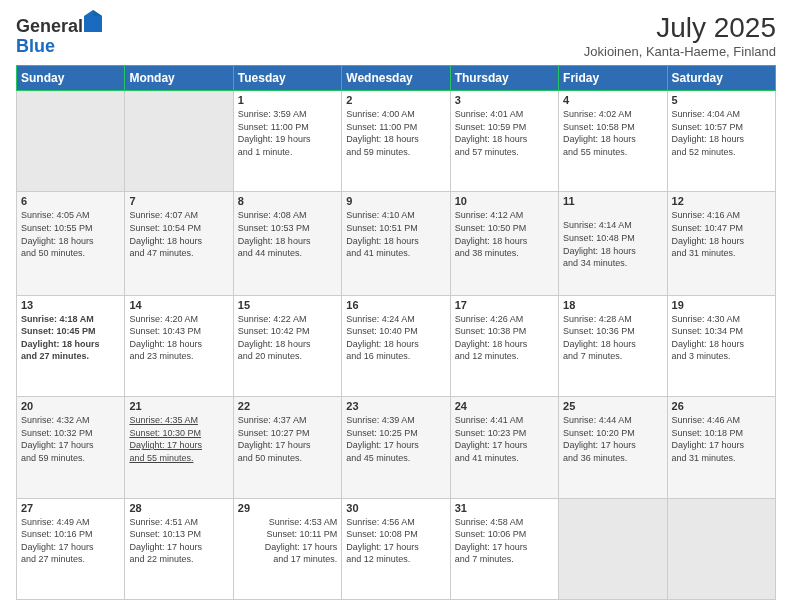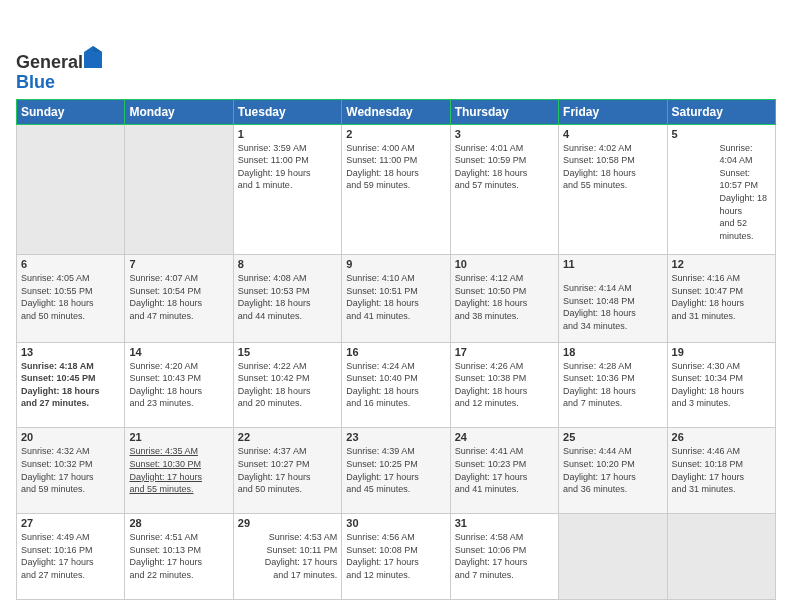--- a/index.html
+++ b/index.html
@@ -24,21 +24,20 @@
       margin-bottom: 6px;
     }
     .logo {
       display: flex;
       align-items: center;
     }
     .logo-text {
       font-size: 18px;
       font-weight: bold;
       line-height: 1.1;
-      margin-top: 36px;
     }
     .logo-general { color: #333; }
     .logo-blue { color: #1a6bbf; }
     .logo-icon {
       width: 18px;
       height: 22px;
       margin-left: 1px;
       margin-top: -2px;
     }
     .title-block {
@@ -105,20 +104,24 @@
 <div class="page">
   <div class="header">
     <div class="logo">
       <div class="logo-text">
         <span class="logo-general">General</span><svg class="logo-icon" viewBox="0 0 18 22" xmlns="http://www.w3.org/2000/svg">
             <polygon points="9,0 18,6 18,22 0,22 0,6" fill="#1a6bbf"></polygon>
             <polygon points="9,0 18,6 9,6" fill="#1565a8"></polygon>
           </svg><br>
         <span class="logo-blue">Blue</span>
       </div>
+    </div>
+    <div class="title-block">
+      <div class="main-title">July 2025</div>
+      <div class="subtitle">Jokioinen, Kanta-Haeme, Finland</div>
     </div>
   </div>
 
   <table class="calendar">
     <thead>
       <tr>
         <th>Sunday</th>
         <th>Monday</th>
         <th>Tuesday</th>
         <th>Wednesday</th>
@@ -154,21 +157,21 @@
           </td>
           <td>
             <span class="day-number">4</span>
             <div class="day-info" style="white-space: pre-line;">Sunrise: 4:02 AM
 Sunset: 10:58 PM
 Daylight: 18 hours
 and 55 minutes.</div>
           </td>
           <td>
             <span class="day-number">5</span>
-            <div class="day-info" style="white-space: pre-line; margin-left: 48px;">Sunrise: 4:04 AM
+            <div class="day-info" style="white-space: pre-line;">Sunrise: 4:04 AM
 Sunset: 10:57 PM
 Daylight: 18 hours
 and 52 minutes.</div>
           </td>
         </tr>
         <tr>
           <td>
             <span class="day-number">6</span>
             <div class="day-info" style="white-space: pre-line;">Sunrise: 4:05 AM
 Sunset: 10:55 PM

